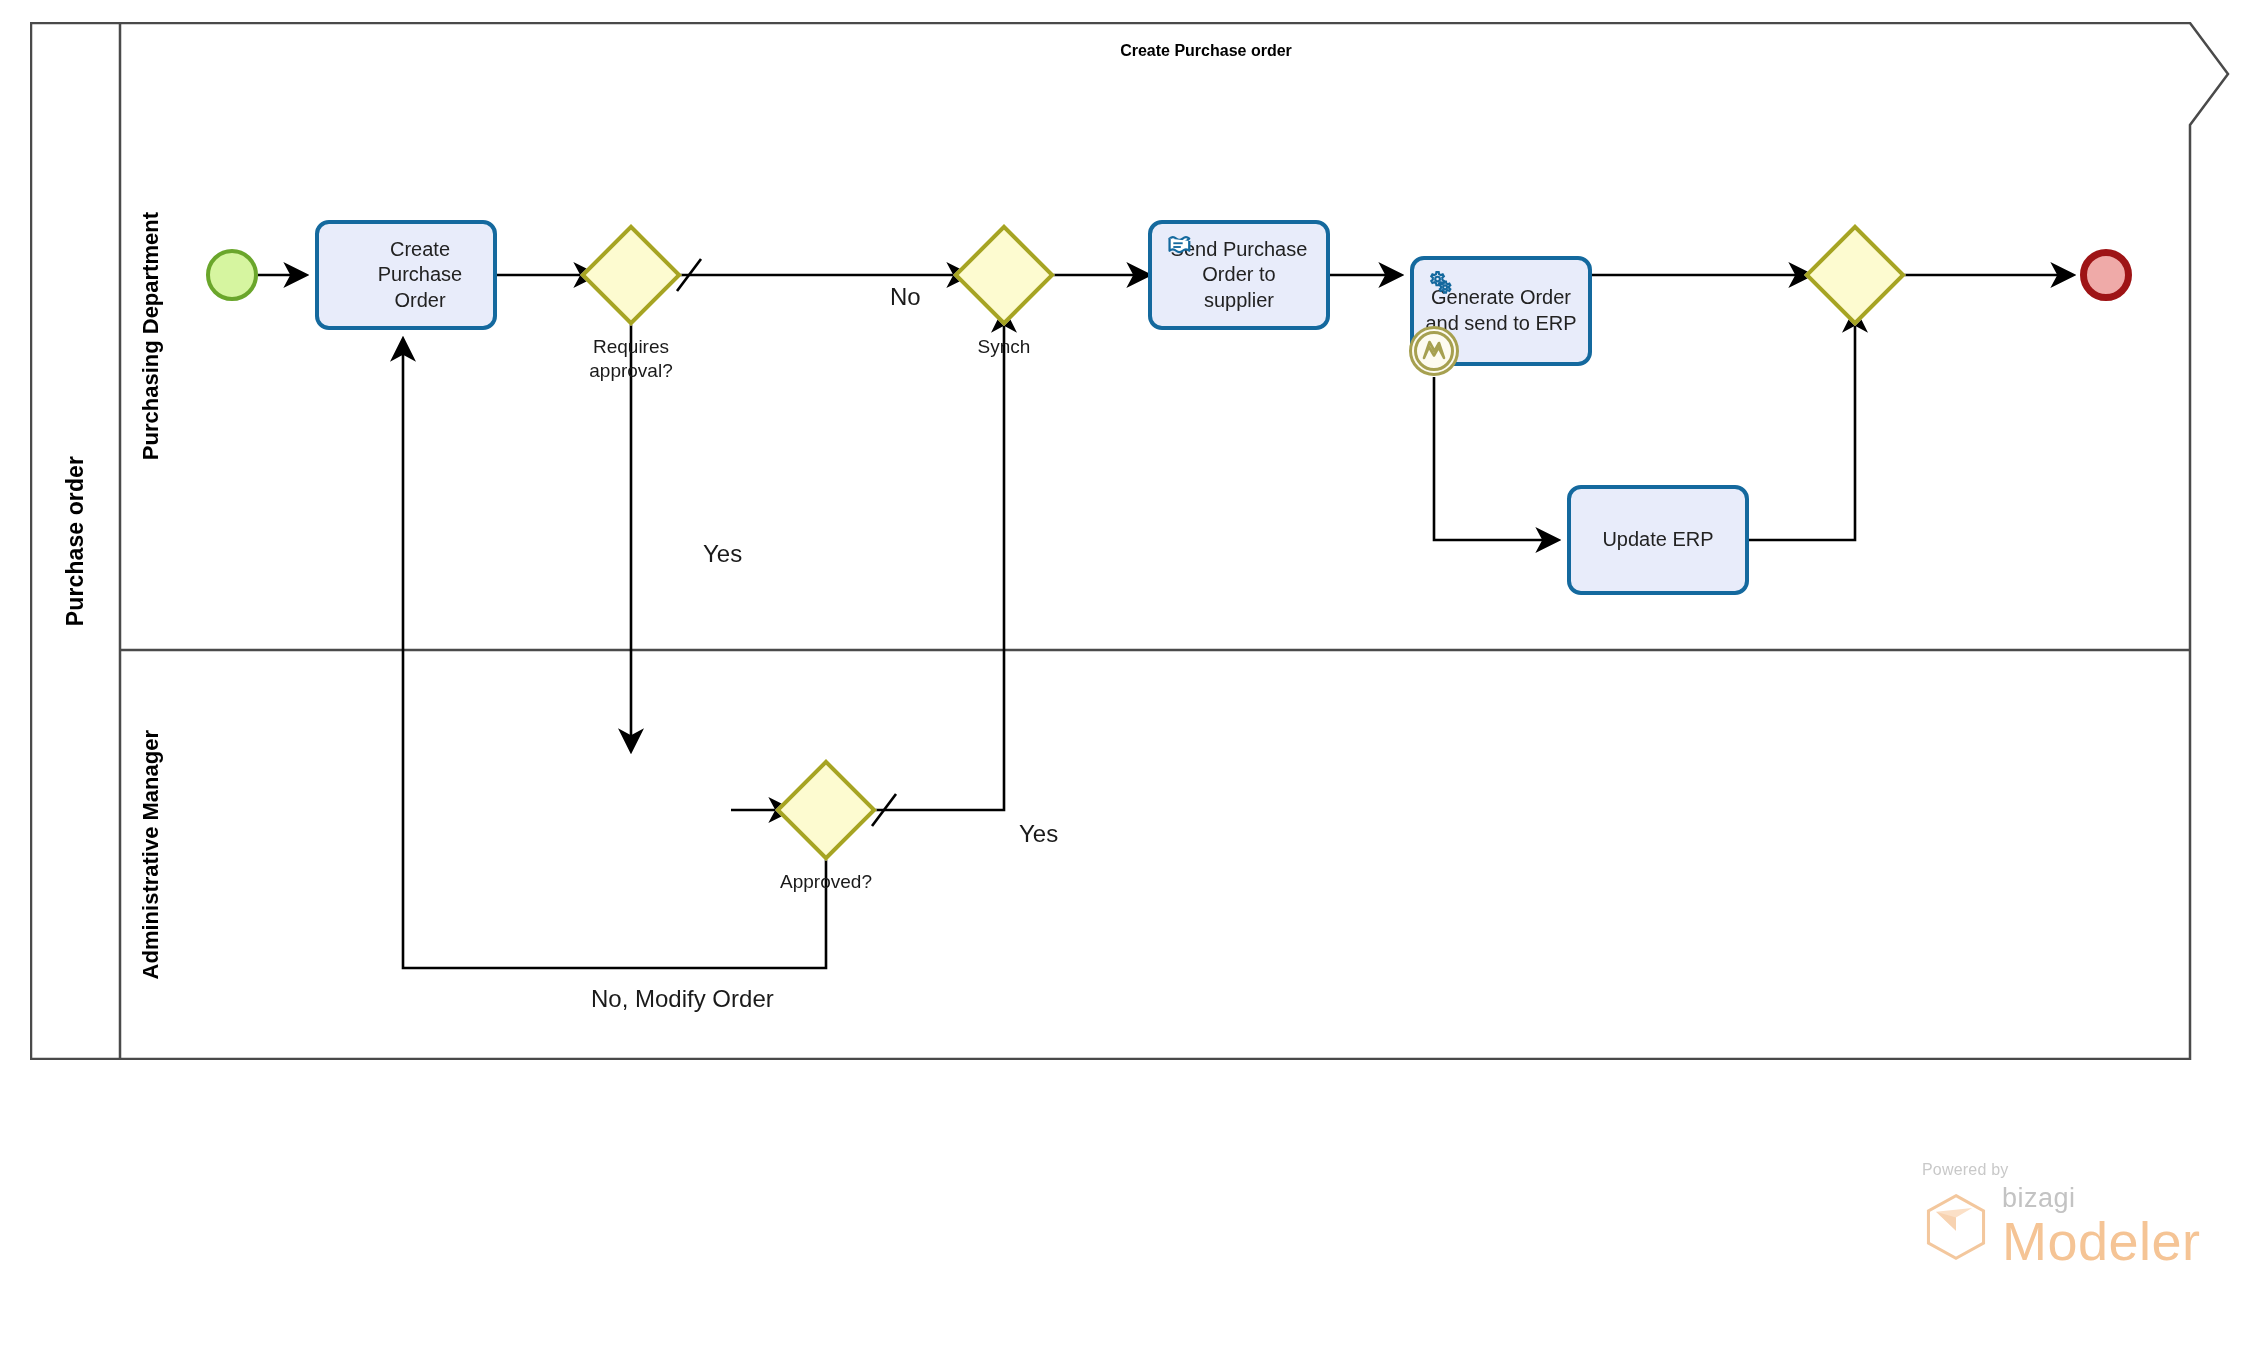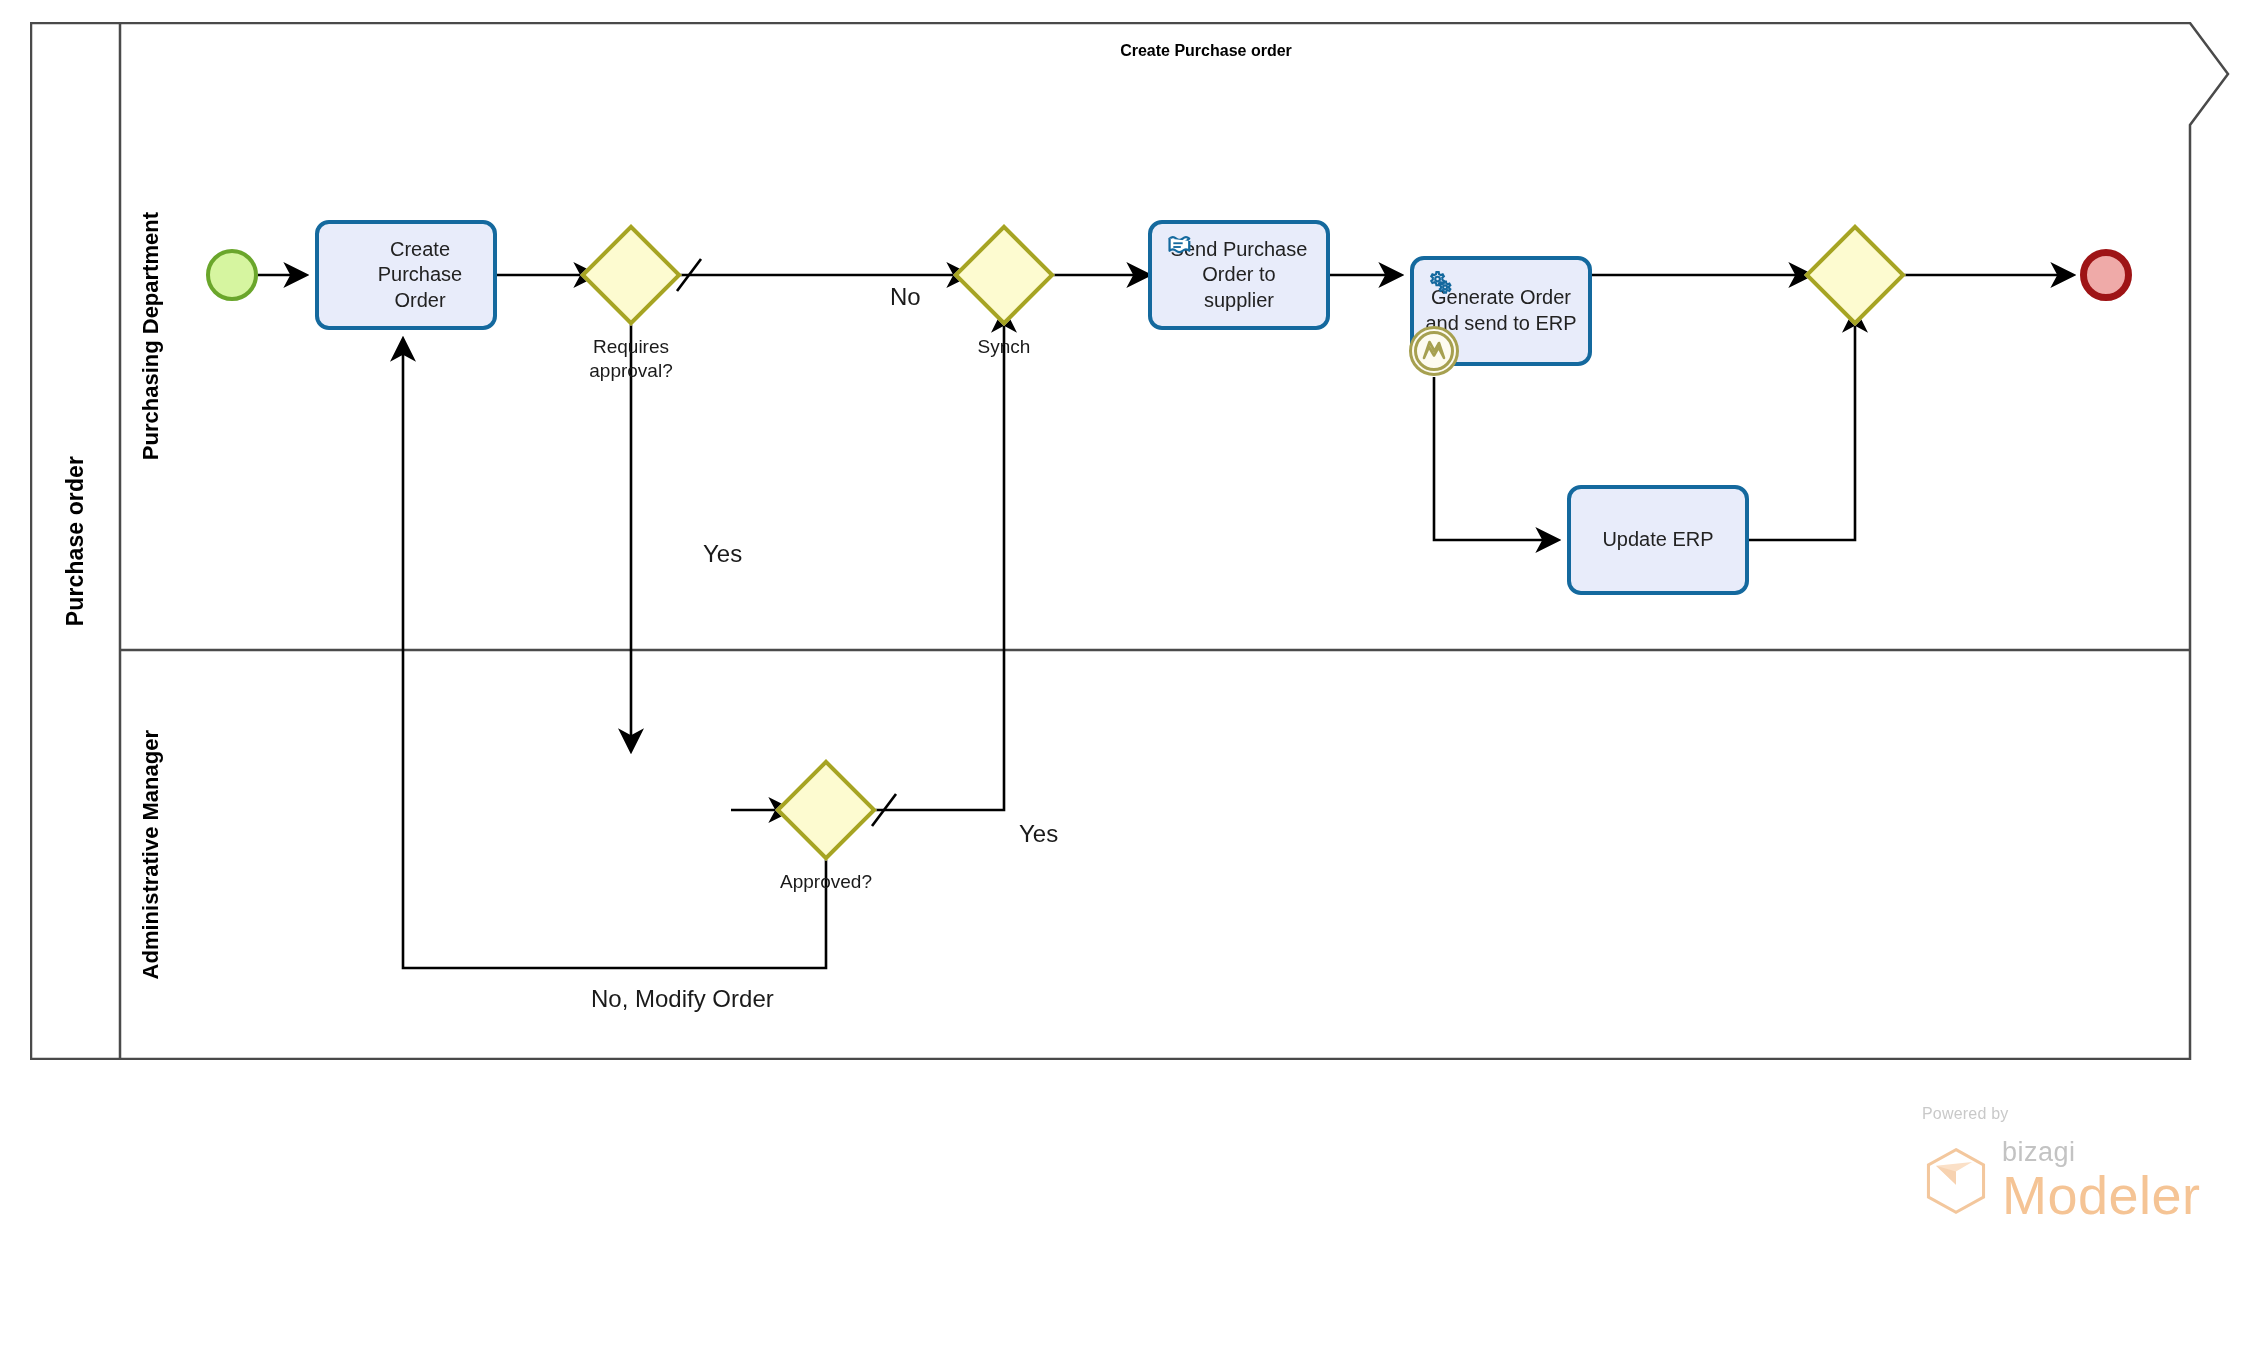--- a/index.html
+++ b/index.html
@@ -139,28 +139,28 @@
   .gw-caption {
     position: absolute;
     font-size: 19px;
     color: #1a1a1a;
     text-align: center;
     line-height: 1.25;
     white-space: pre-line;
   }
 
   
-  .branding { position: absolute; left: 1918px; top: 1105px; }
+  .branding { position: absolute; left: 1918px; top: 1161px; }
   .branding-powered {
     font-size: 16px;
     color: #c9c9c9;
     margin-left: 4px;
     letter-spacing: .2px;
   }
-  .branding-row { display: flex; align-items: center; margin-top: 16px; }
+  .branding-row { display: flex; align-items: center; margin-top: 6px; }
   .branding-mark { width: 76px; height: 76px; }
   .branding-text { margin-left: 8px; }
   .branding-bizagi {
     font-size: 27px;
     color: #c3c3c3;
     line-height: 1;
     letter-spacing: .5px;
   }
   .branding-modeler {
     font-size: 54px;

